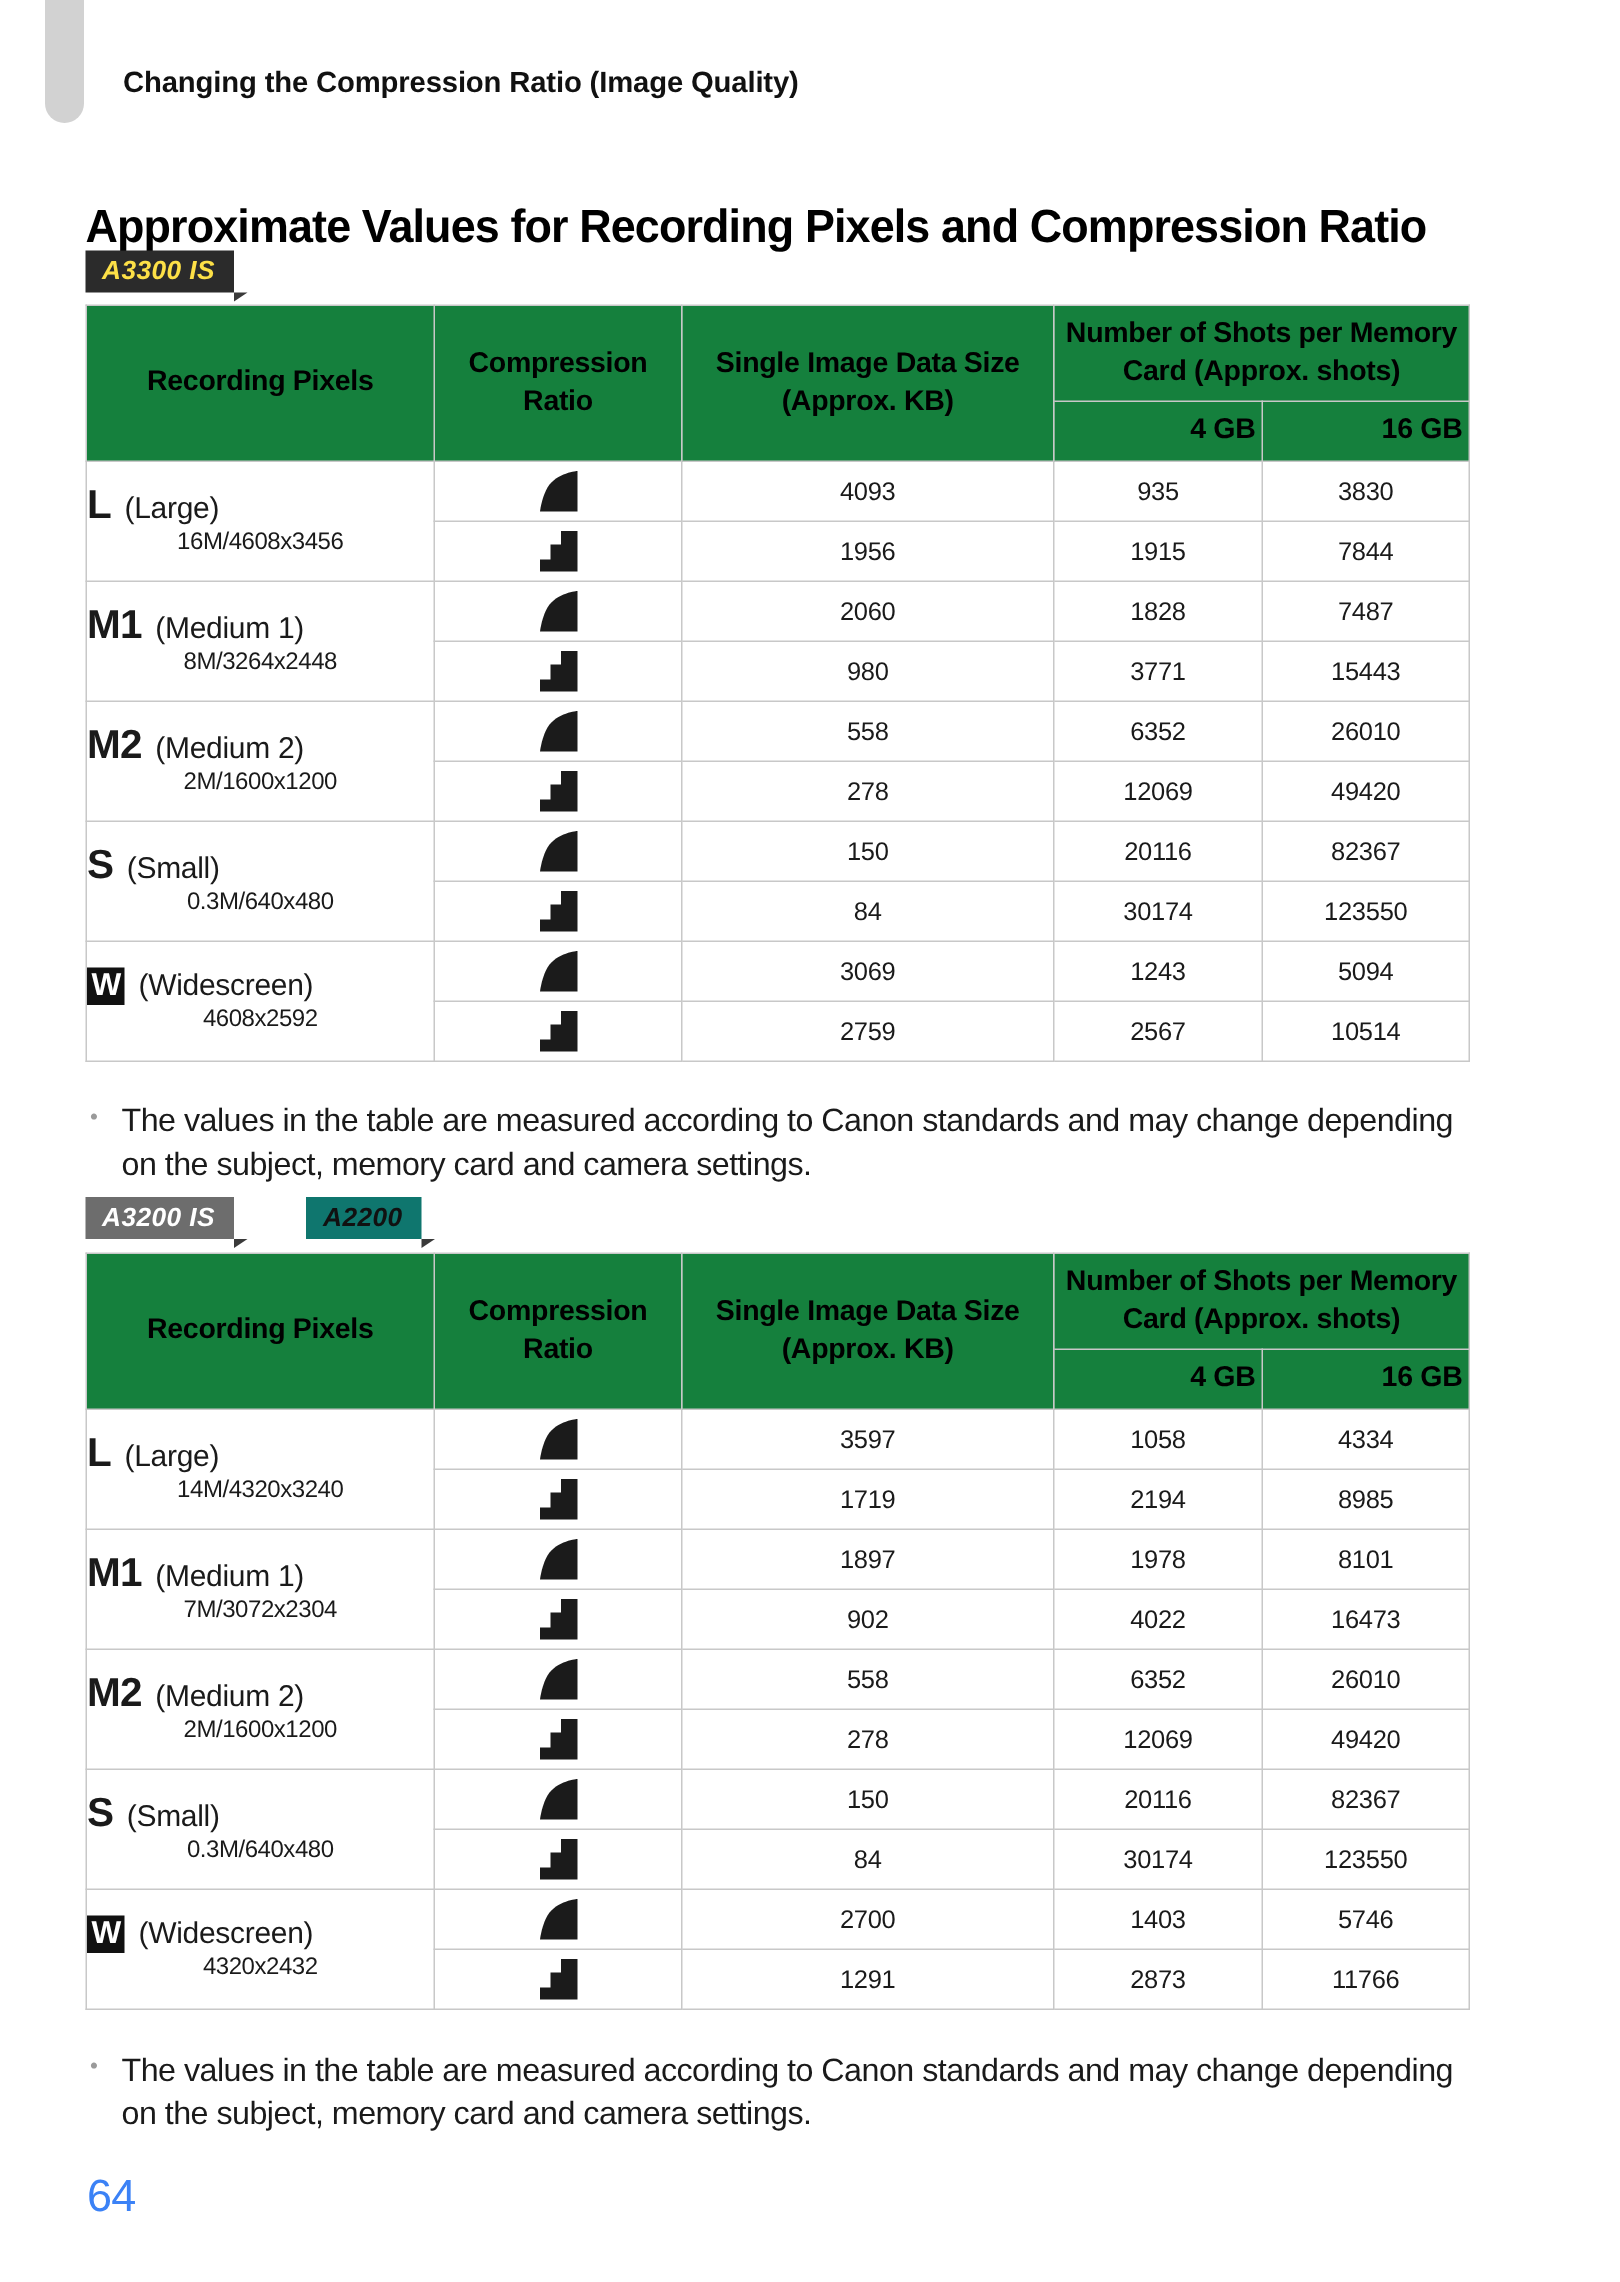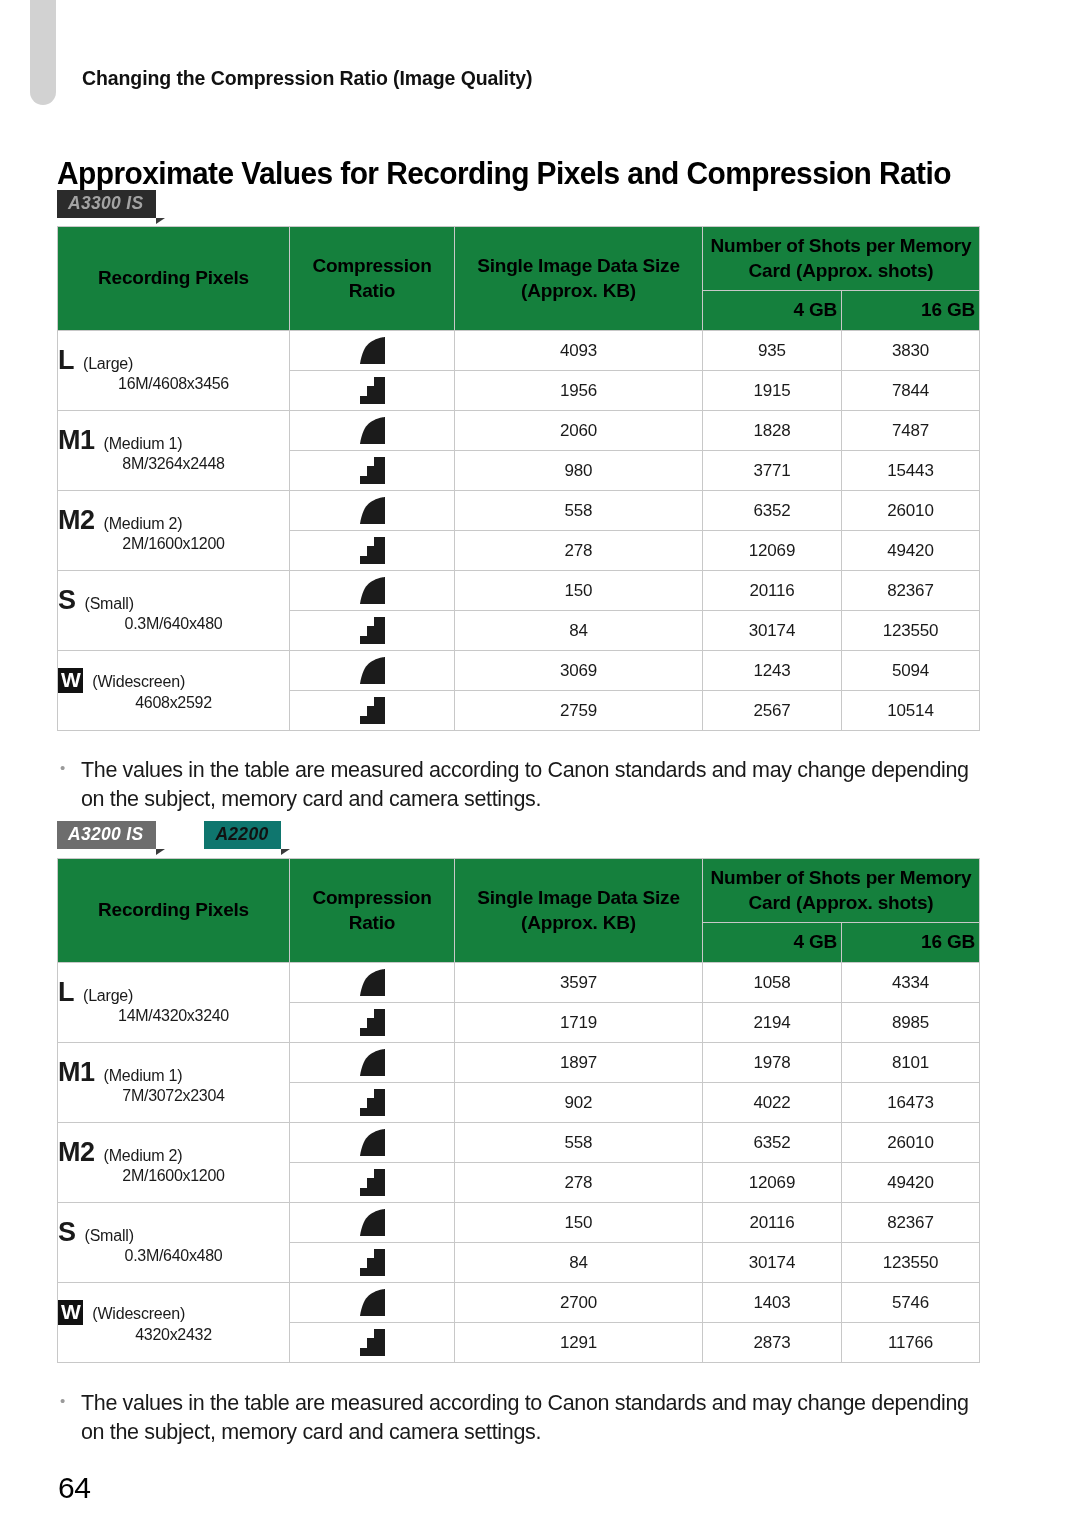--- a/index.html
+++ b/index.html
@@ -28,21 +28,20 @@
   }
 
   
   .page {
     position: absolute;
     left: 0; top: 0;
     width: 1080px;
     height: 1196px;
     padding: 0;
     box-sizing: border-box;
-    margin-top: 23px;
   }
 
   .running-head {
     position: absolute;
     left: 82px;
     top: 44px;
     font-size: 19.5px;
     font-weight: bold;
     letter-spacing: -0.1px;
     color: #111;
@@ -81,21 +80,21 @@
     white-space: nowrap;
   }
   .badge .fold {
     position: absolute;
     right: -9px;
     bottom: -6px;
     width: 0; height: 0;
     border-left: 9px solid #3a3a3a;
     border-bottom: 6px solid transparent;
   }
-  .badge.dark      { background: #2b2b2b; color: #a3a3a3; }
+  .badge.dark      { background: #2b2b2b; color: #fde047; }
   .badge.mid       { background: #6d6d6d; color: #ffffff; }
   .badge.mid .fold { border-left-color: #3a3a3a; }
   .badge.light     { background: #0f766e; color: #111111; }
   .badge.light .fold { border-left-color: #3a3a3a; }
 
   
   table.spec {
     position: absolute;
     border-collapse: collapse;
     table-layout: fixed;
@@ -150,21 +149,21 @@
   }
   .rp-glyph.boxed {
     background: #111;
     color: #fff;
     font-size: 21px;
     padding: 1px 3px 2px;
     line-height: 1.05;
     display: inline-block;
   }
   .rp-name {
-    font-size: 16px;
+    font-size: 20px;
     font-weight: normal;
     letter-spacing: -0.2px;
   }
   .rp-line2 {
     font-size: 16px;
     letter-spacing: -0.3px;
     margin-top: 1px;
     white-space: nowrap;
   }
 
@@ -204,21 +203,21 @@
   .note .note-body {
     display: block;
     padding-left: 24px;
   }
 
   .folio {
     position: absolute;
     left: 58px;
     top: 1448px;
     font-size: 30px;
-    color: #000000;
+    color: #3b82f6;
     letter-spacing: -0.5px;
   }
 </style>
 </head>
 <body>
 
 <div class="page">
 
   <div class="chapter-tab"></div>
 

